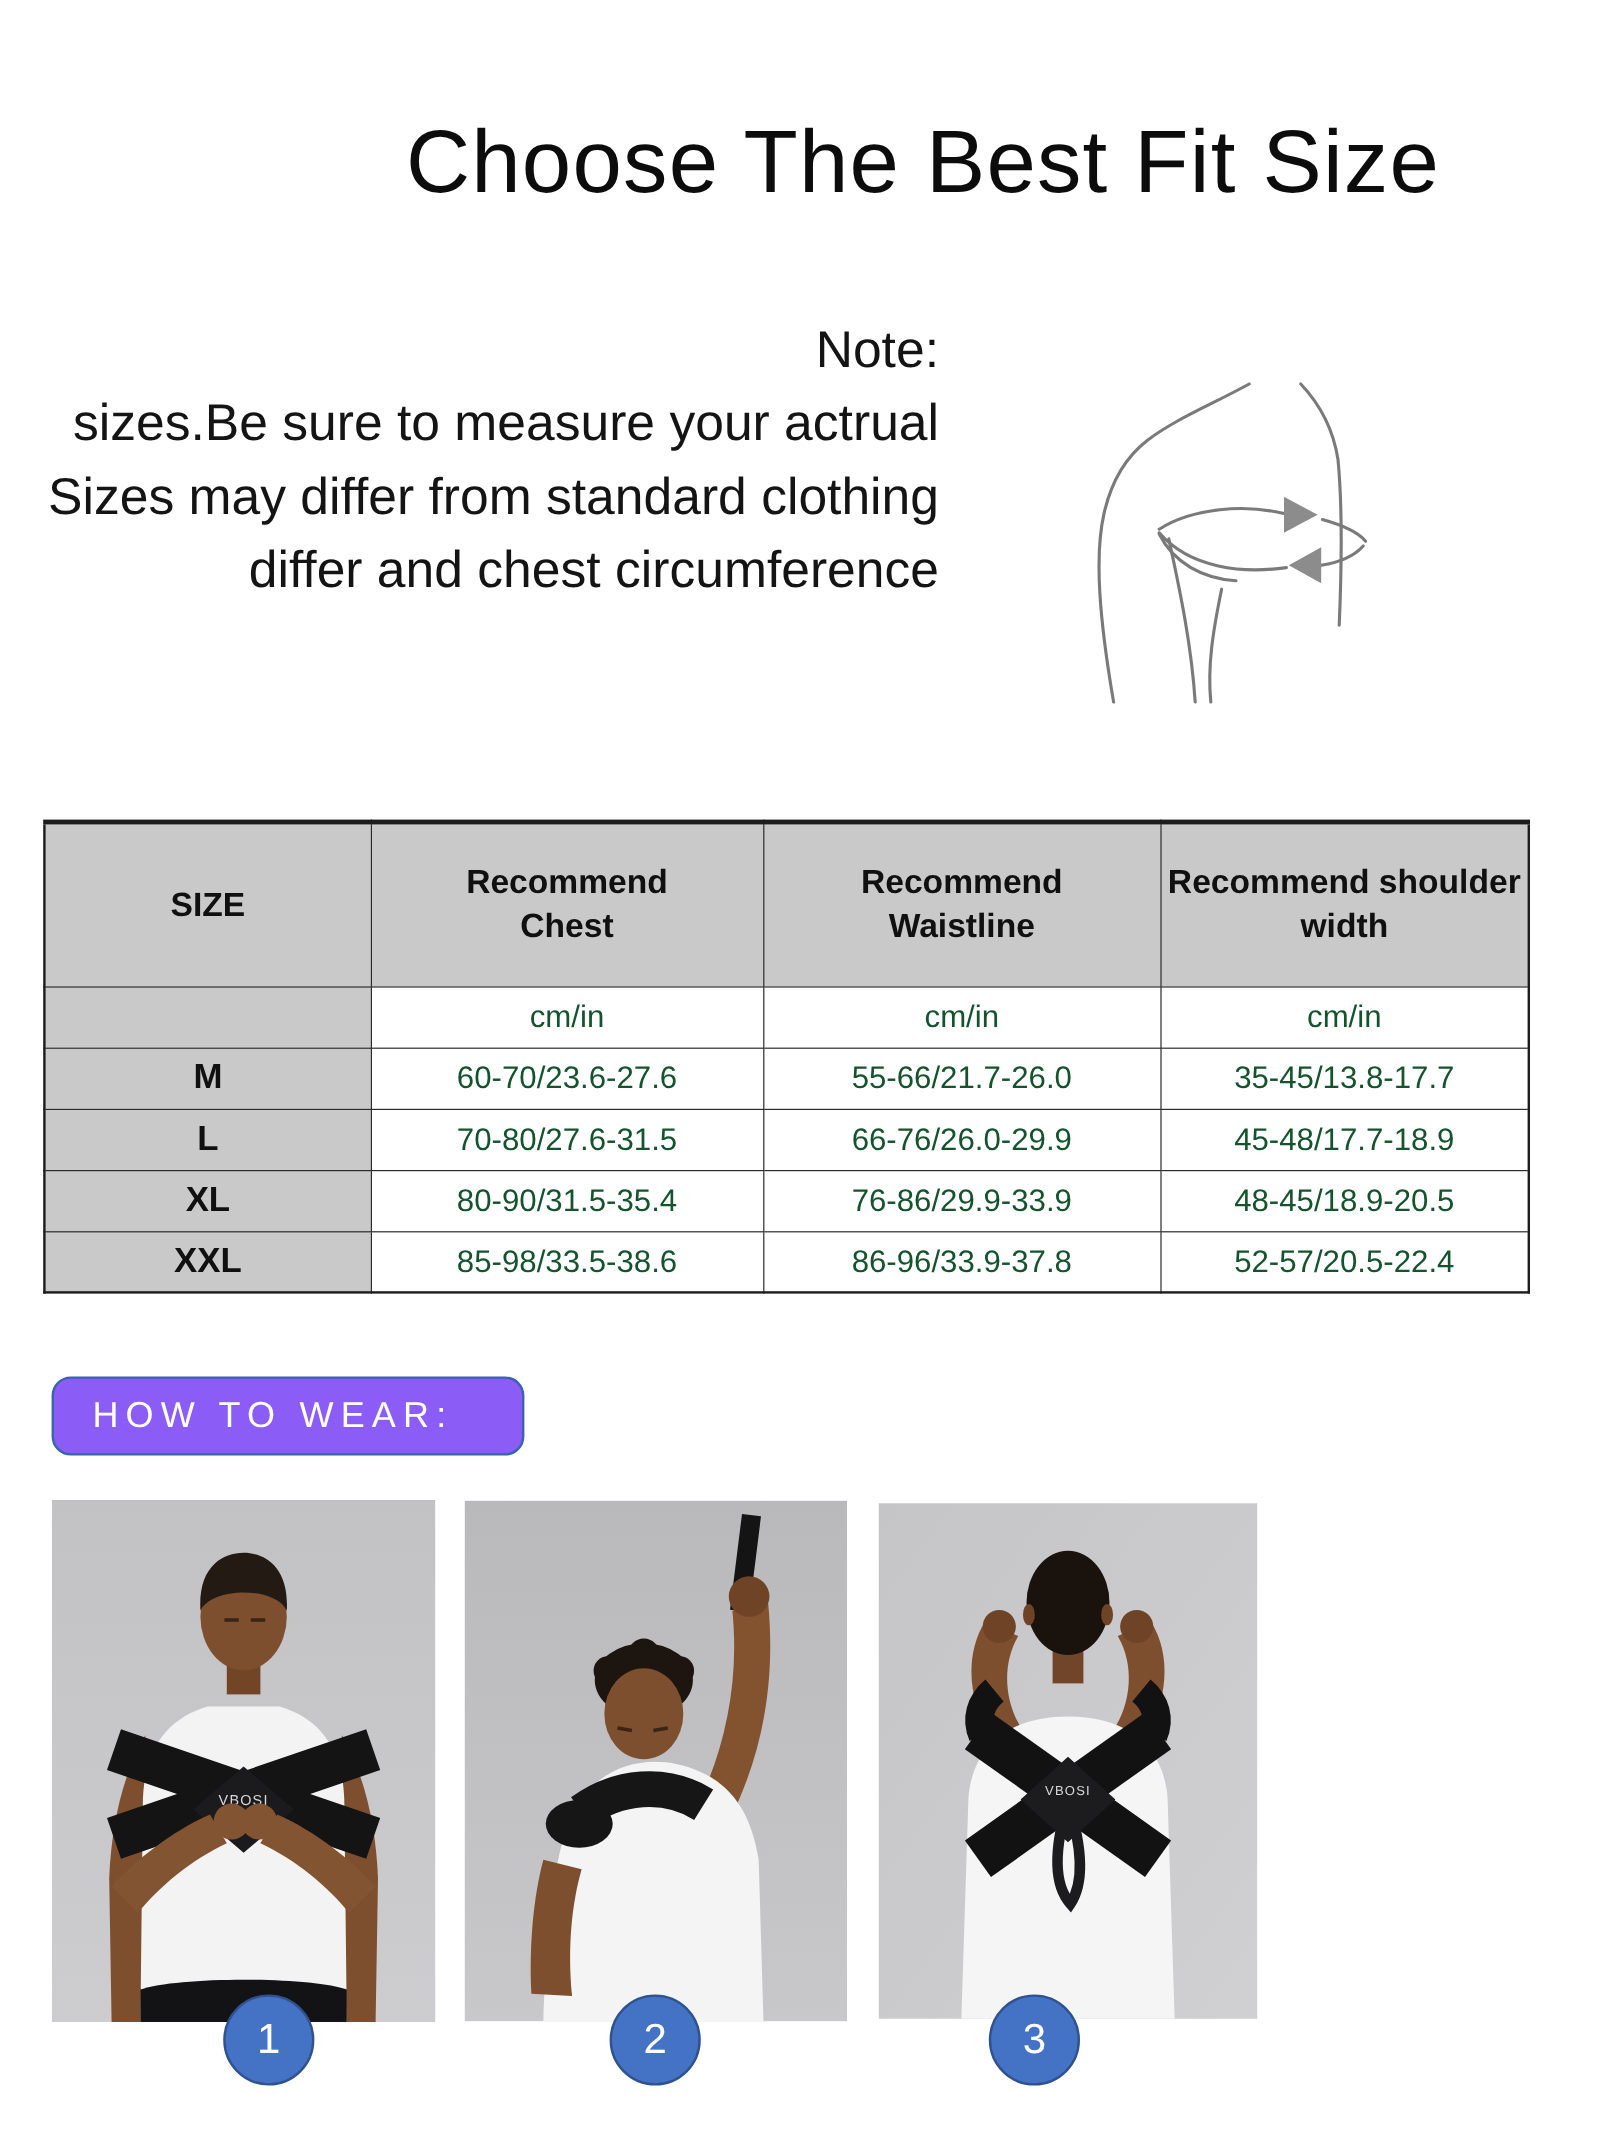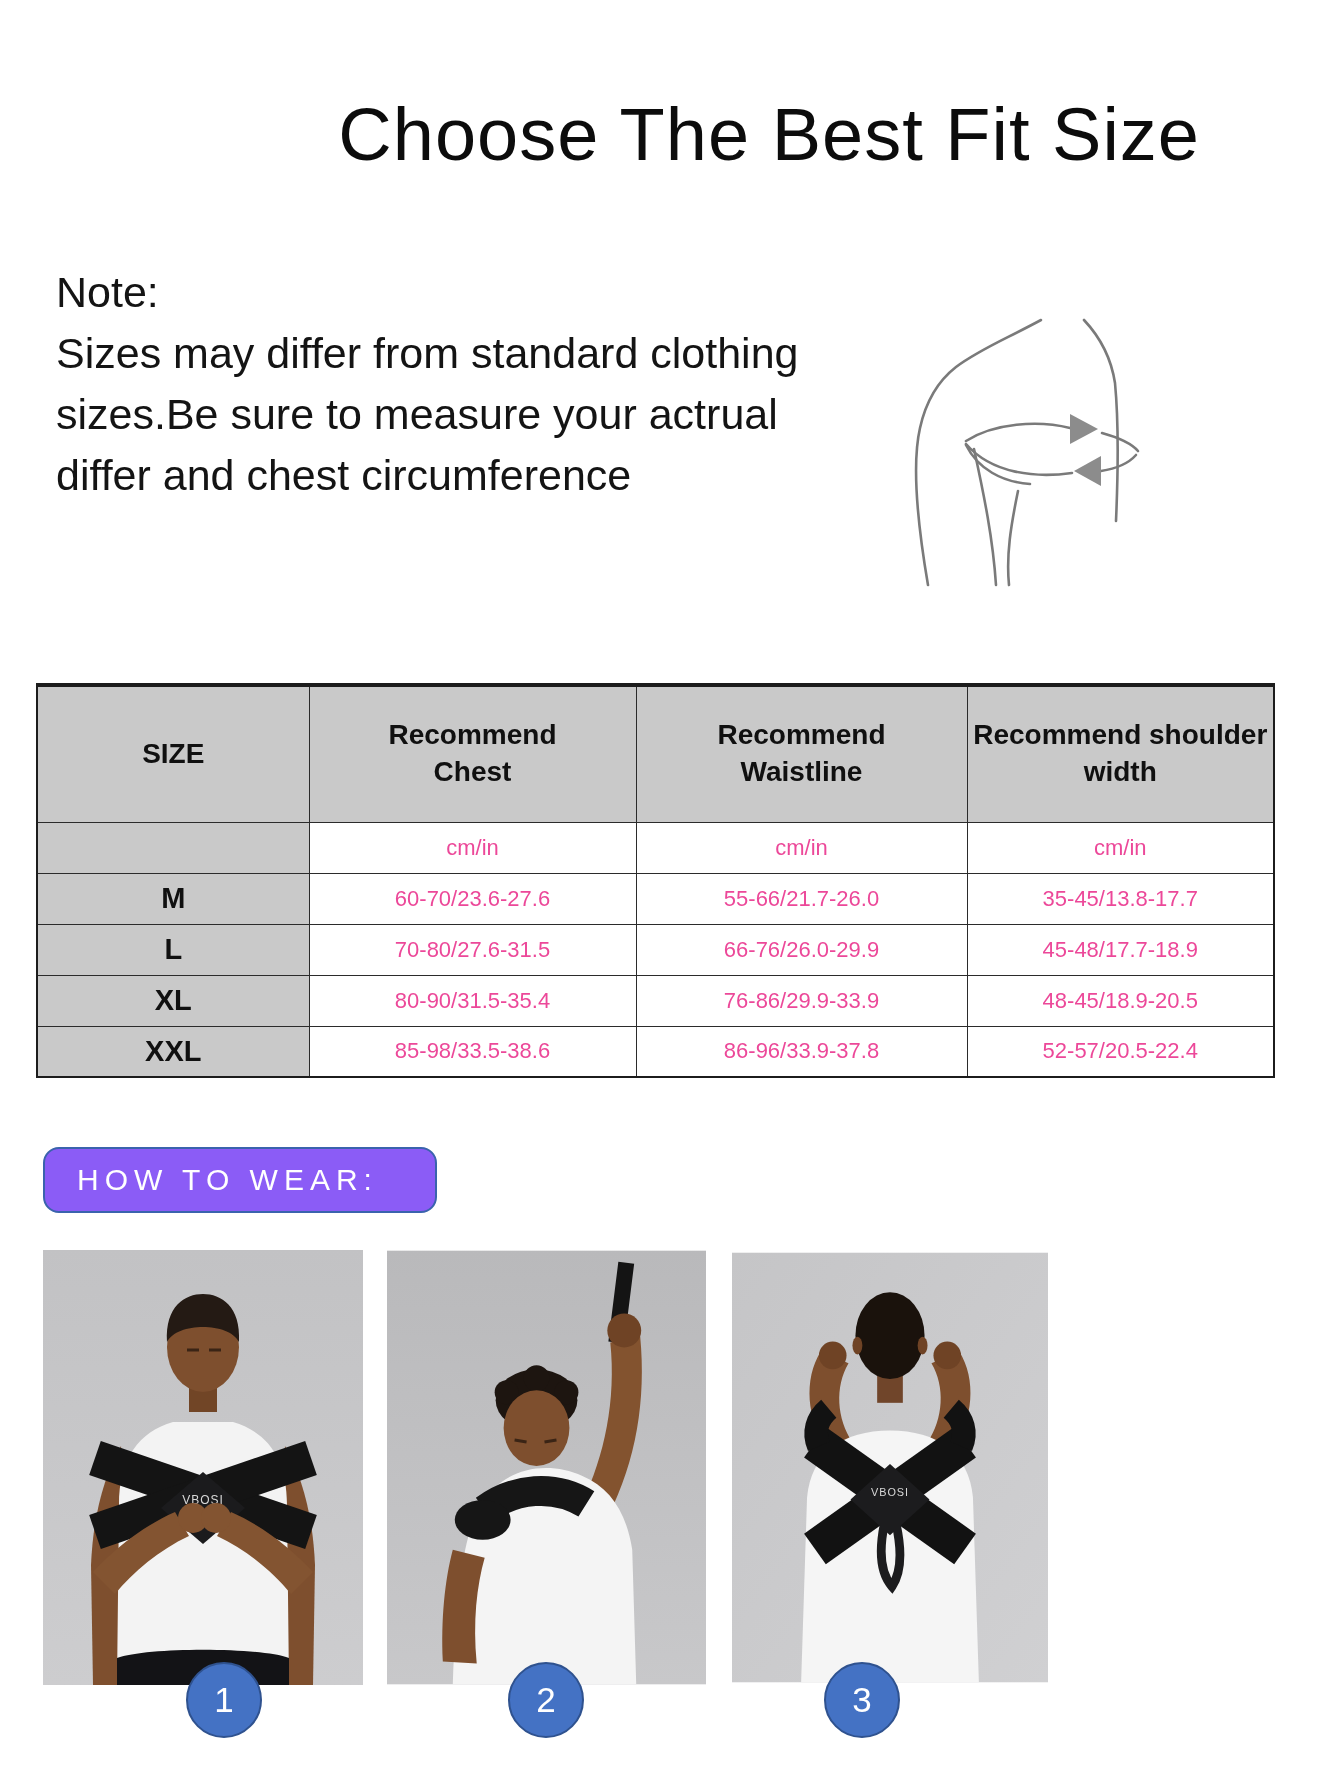--- a/index.html
+++ b/index.html
@@ -2,35 +2,35 @@
 <html><head>
 <meta charset="utf-8">
 <style>
   html,body{margin:0;padding:0;background:#fff;}
   .page{position:relative;width:1340px;height:1785px;background:#fff;overflow:hidden;
         font-family:"Liberation Sans",sans-serif;color:#111;}
 
   .title{position:absolute;left:0;top:92px;width:1200px;margin:0;text-align:right;
          font-size:74px;font-weight:400;letter-spacing:1px;color:#0c0c0c;}
 
-  .note{position:absolute;left:56px;top:262px;font-size:43px;line-height:61px;color:#141414;}
+  .note{position:absolute;left:40px;top:262px;font-size:43px;line-height:61px;color:#141414;text-align:right;}
 
   .torso{position:absolute;left:898px;top:263px;width:247px;height:327px;}
 
   .size-table{position:absolute;left:36px;top:683px;width:1237px;height:395px;
               border-collapse:collapse;table-layout:fixed;padding-left:12px;}
   .size-table .c0{width:272px}.size-table .c1{width:327px}
   .size-table .c2{width:331px}.size-table .c3{width:307px}
   .size-table{border:2px solid #1c1c1c;border-top-width:4px;}
   .size-table th,.size-table td{border:1px solid #2b2b2b;text-align:center;vertical-align:middle;padding:0 4px;}
   .size-table thead tr{height:137px;}
   .size-table thead th{background:#c9c9c9;font-size:28px;font-weight:bold;line-height:1.32;white-space:pre-line;color:#101010;}
   .size-table tbody tr{height:51px;}
   .size-table tbody th{background:#c9c9c9;font-size:29px;font-weight:bold;color:#101010;}
-  .size-table tbody td{font-size:22px;color:#ec4899;}
+  .size-table tbody td{font-size:26px;color:#14532d;}
   .size-table td.blank{background:#c9c9c9;}
 
   .howto-btn{position:absolute;left:43px;top:1147px;width:394px;height:66px;
              background:#8b5cf6;border:2px solid #3a63ad;border-radius:16px;
              box-sizing:border-box;display:flex;align-items:center;padding-left:32px;}
   .howto-btn span{color:#fff;font-size:30px;letter-spacing:6px;font-weight:400;}
 
   .photo{position:absolute;top:1250px;height:435px;overflow:hidden;}
   .photo svg{display:block;width:100%;height:100%;}
   .photo.p1{left:43px;width:320px;}
@@ -45,22 +45,22 @@
 </style>
 </head>
 <body>
 
 <div class="page">
 
   <h1 class="title">Choose The Best Fit Size</h1>
 
   <div class="note">
     <div>Note:</div>
+    <div>sizes.Be sure to measure your actrual</div>
     <div>Sizes may differ from standard clothing</div>
-    <div>sizes.Be sure to measure your actrual</div>
     <div>differ and chest circumference</div>
   </div>
 
   <svg class="torso" viewBox="0 0 247 327">
     <g fill="none" stroke="#7a7a7a" stroke-width="2.6" stroke-linecap="round">
       <path d="M30,322 C18,252 14,200 22,165 C28,138 40,118 58,104 C82,86 108,76 143,57"></path>
       <path d="M186,57 C202,74 213,94 217,120 C221,162 220,212 218,258"></path>
       <path d="M68,178 C96,160 140,157 172,165"></path>
       <path d="M204,170 C222,175 234,181 240,188"></path>
       <path d="M238,192 C230,201 216,206 203,208"></path>

